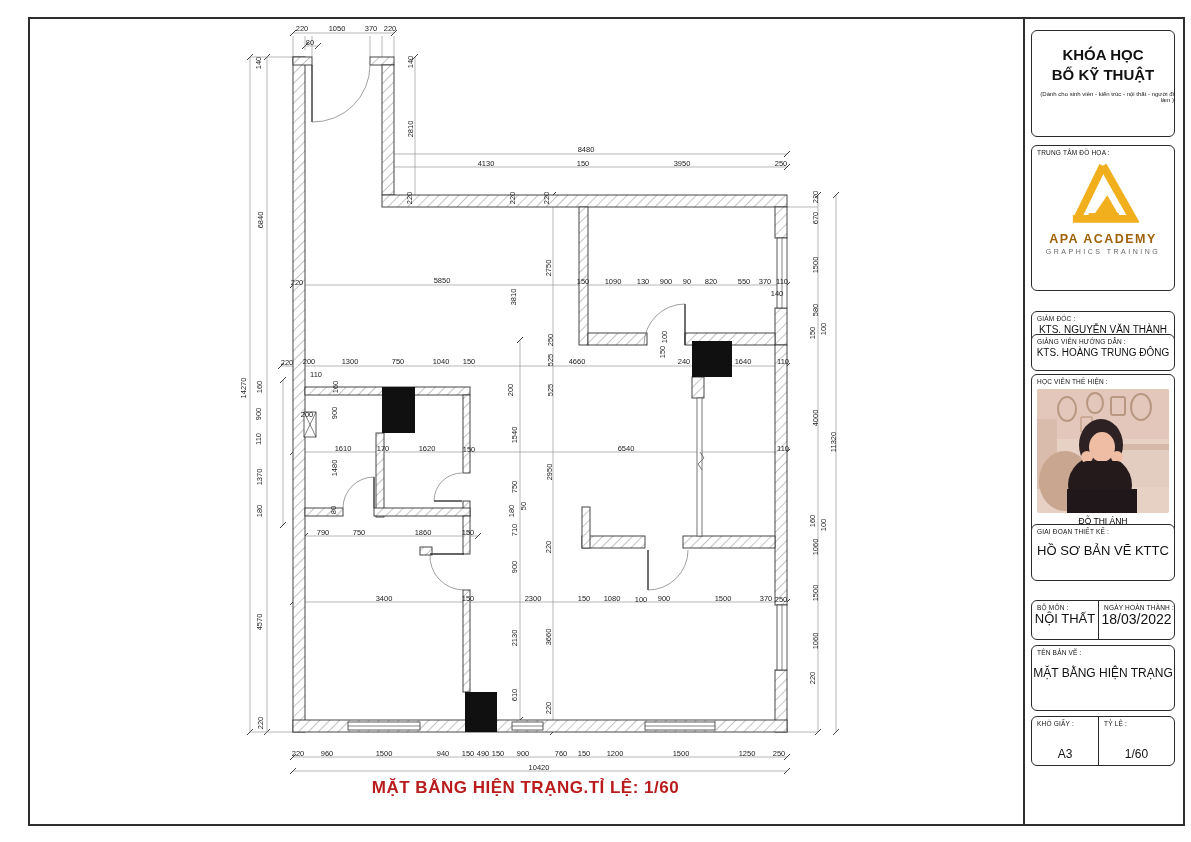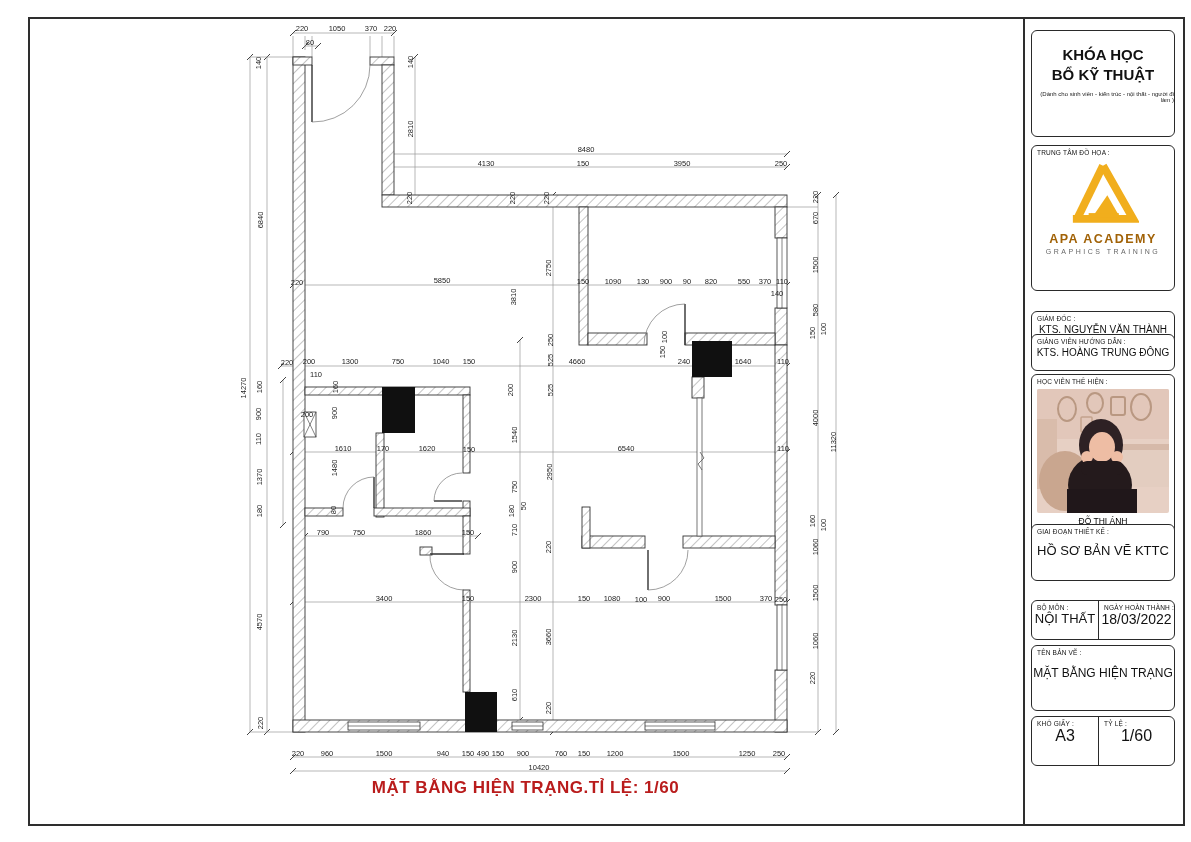--- a/index.html
+++ b/index.html
@@ -33,21 +33,21 @@
   .logo-name{font-size:12.5px;font-weight:bold;letter-spacing:1.5px;color:#a16207;margin-top:2px;}
   .logo-tag{font-size:7px;letter-spacing:2.5px;color:#666;margin-top:2px;}
   .photo{display:block;margin:4px auto 0 auto;width:132px;height:124px;border-radius:2px;}
   .student-name{font-size:8.5px;text-align:center;margin-top:3px;}
   .phase-value{font-size:13px;margin-top:8px;}
   .split{display:flex;height:100%;}
   .cell{box-sizing:border-box;}
   .cell-r{border-left:1.2px solid #2a2a2a;}
   .val-md{font-size:13px;font-weight:normal;}
   .val-date{font-size:14px;}
-  .val-lg{font-size:16px;}
+  .val-lg{font-size:12px;margin-top:20px;}
   .val-xl{font-size:21px;}
   .drawing-name{font-size:12px;margin-top:10px;}
 </style>
 </head>
 <body>
 
 <div id="page">
 
   <div id="frame"></div>
   <div id="divider"></div>

